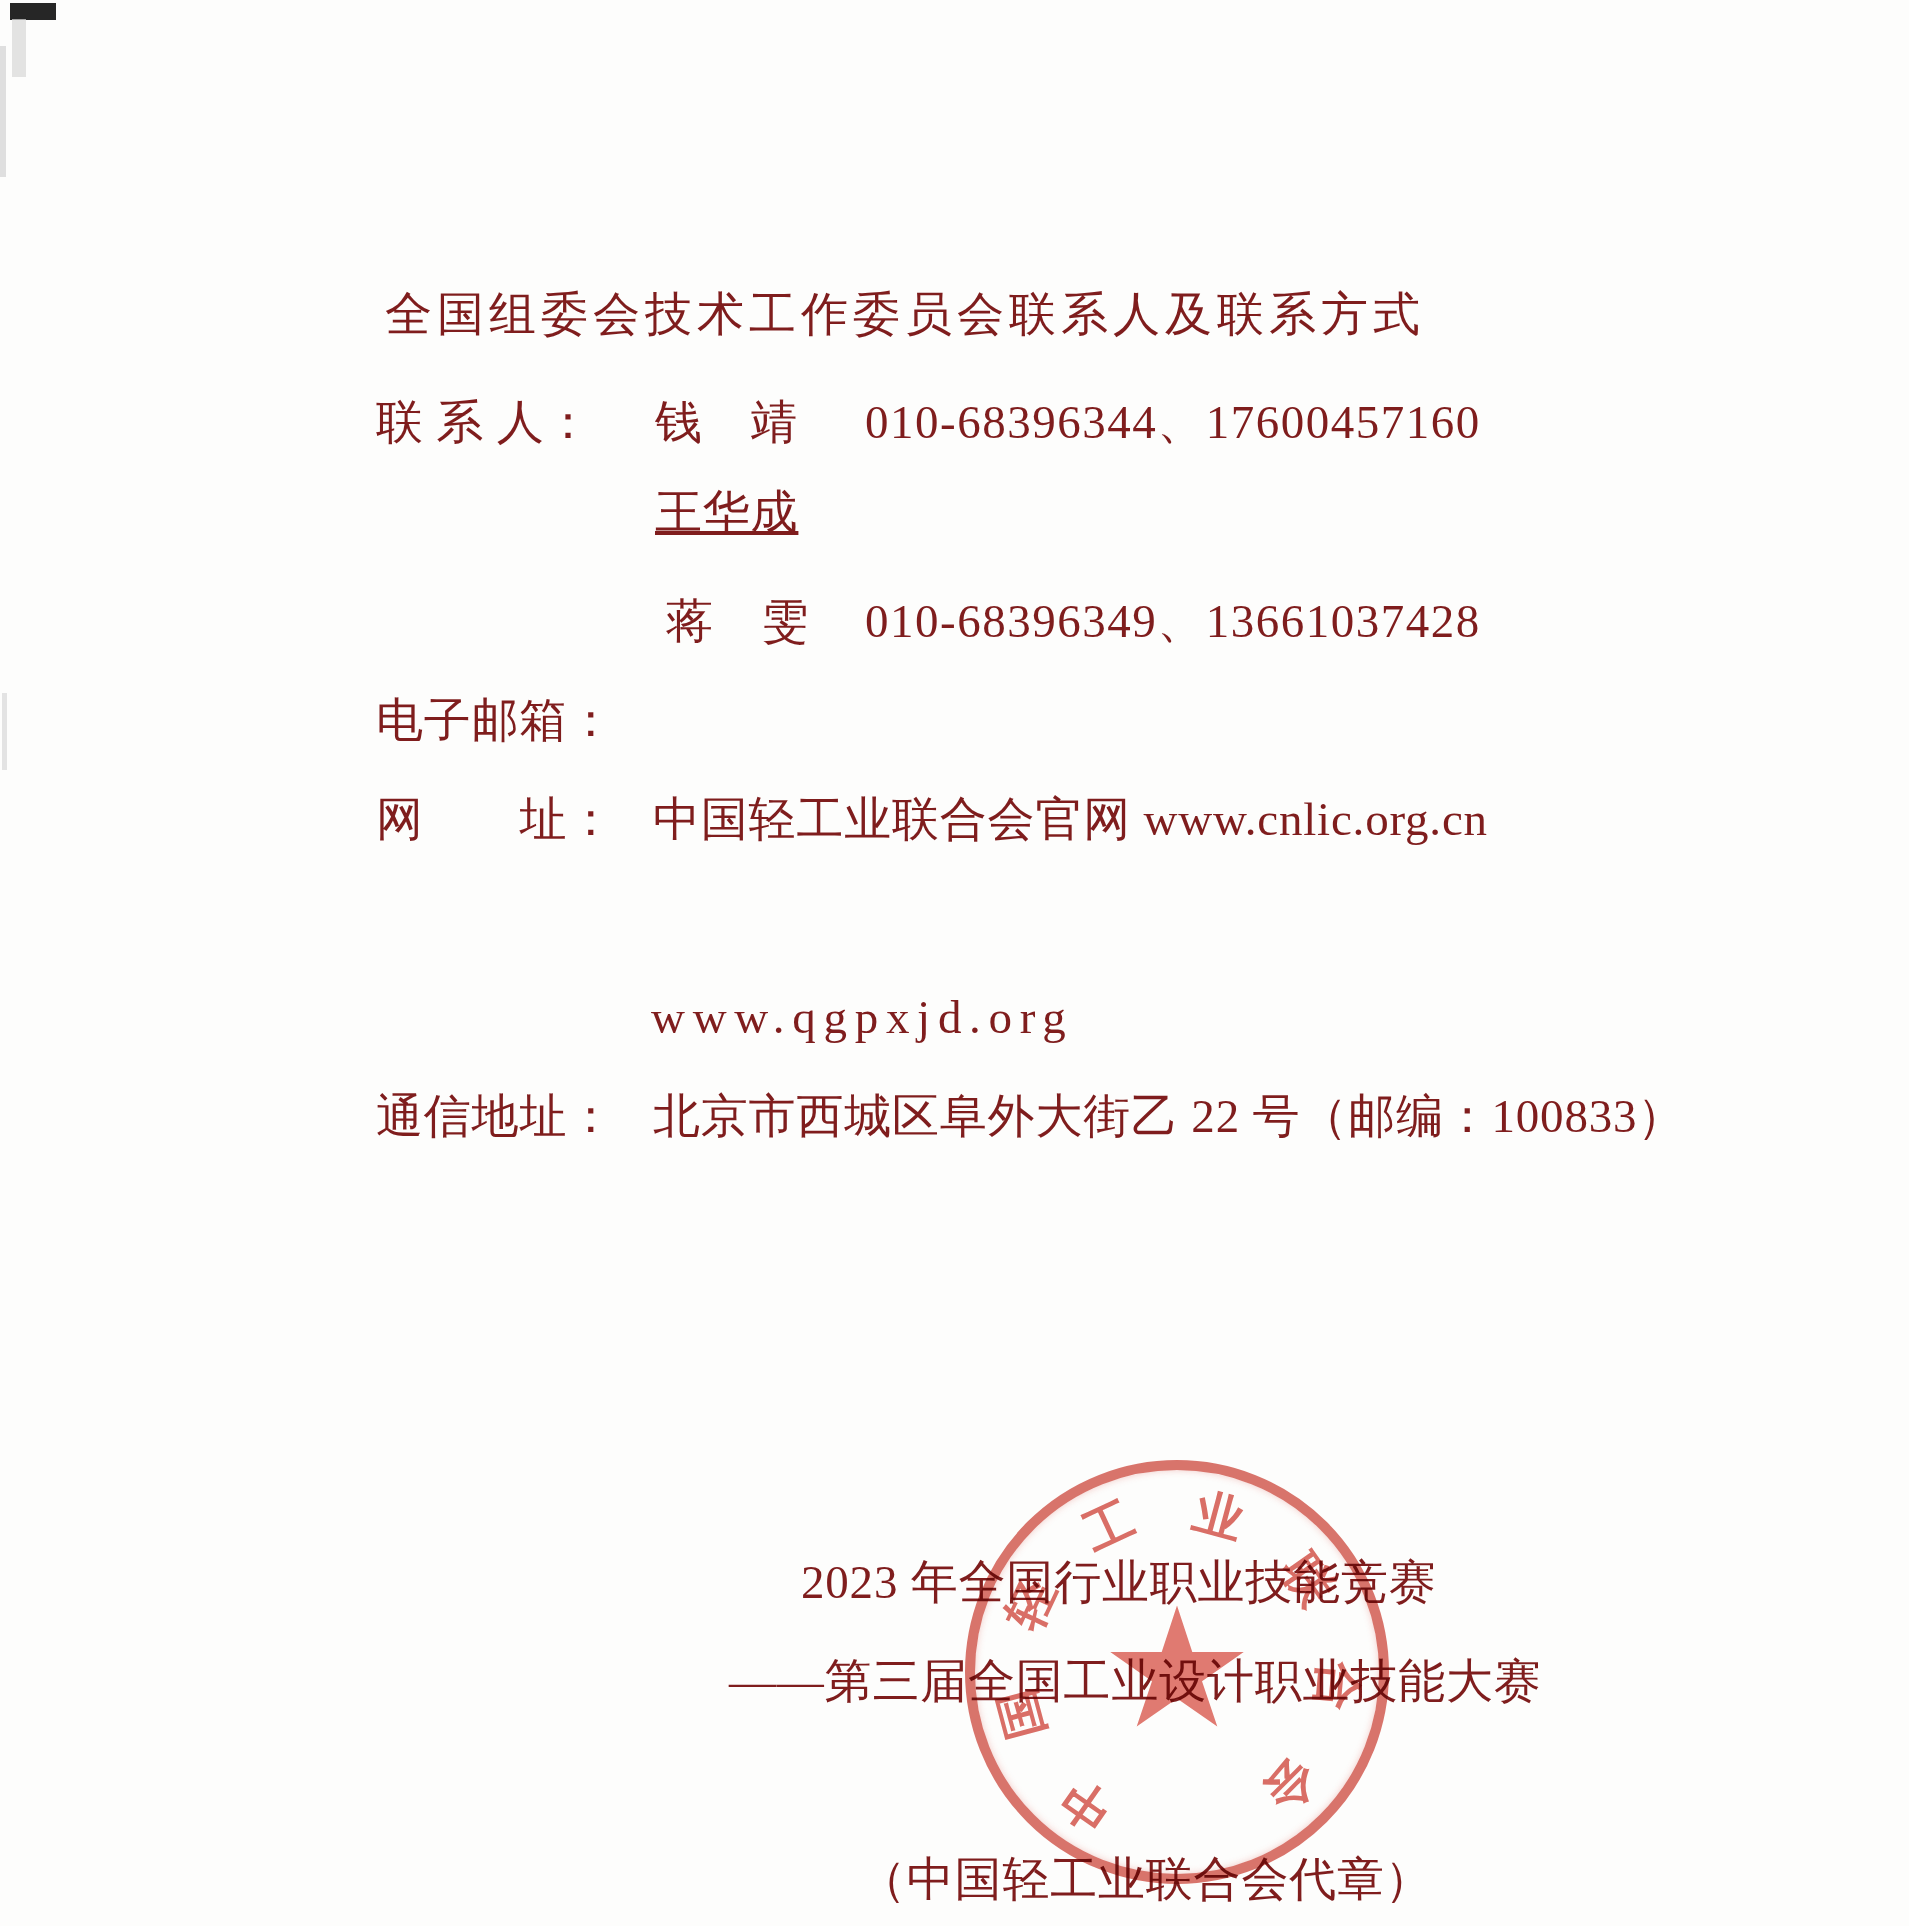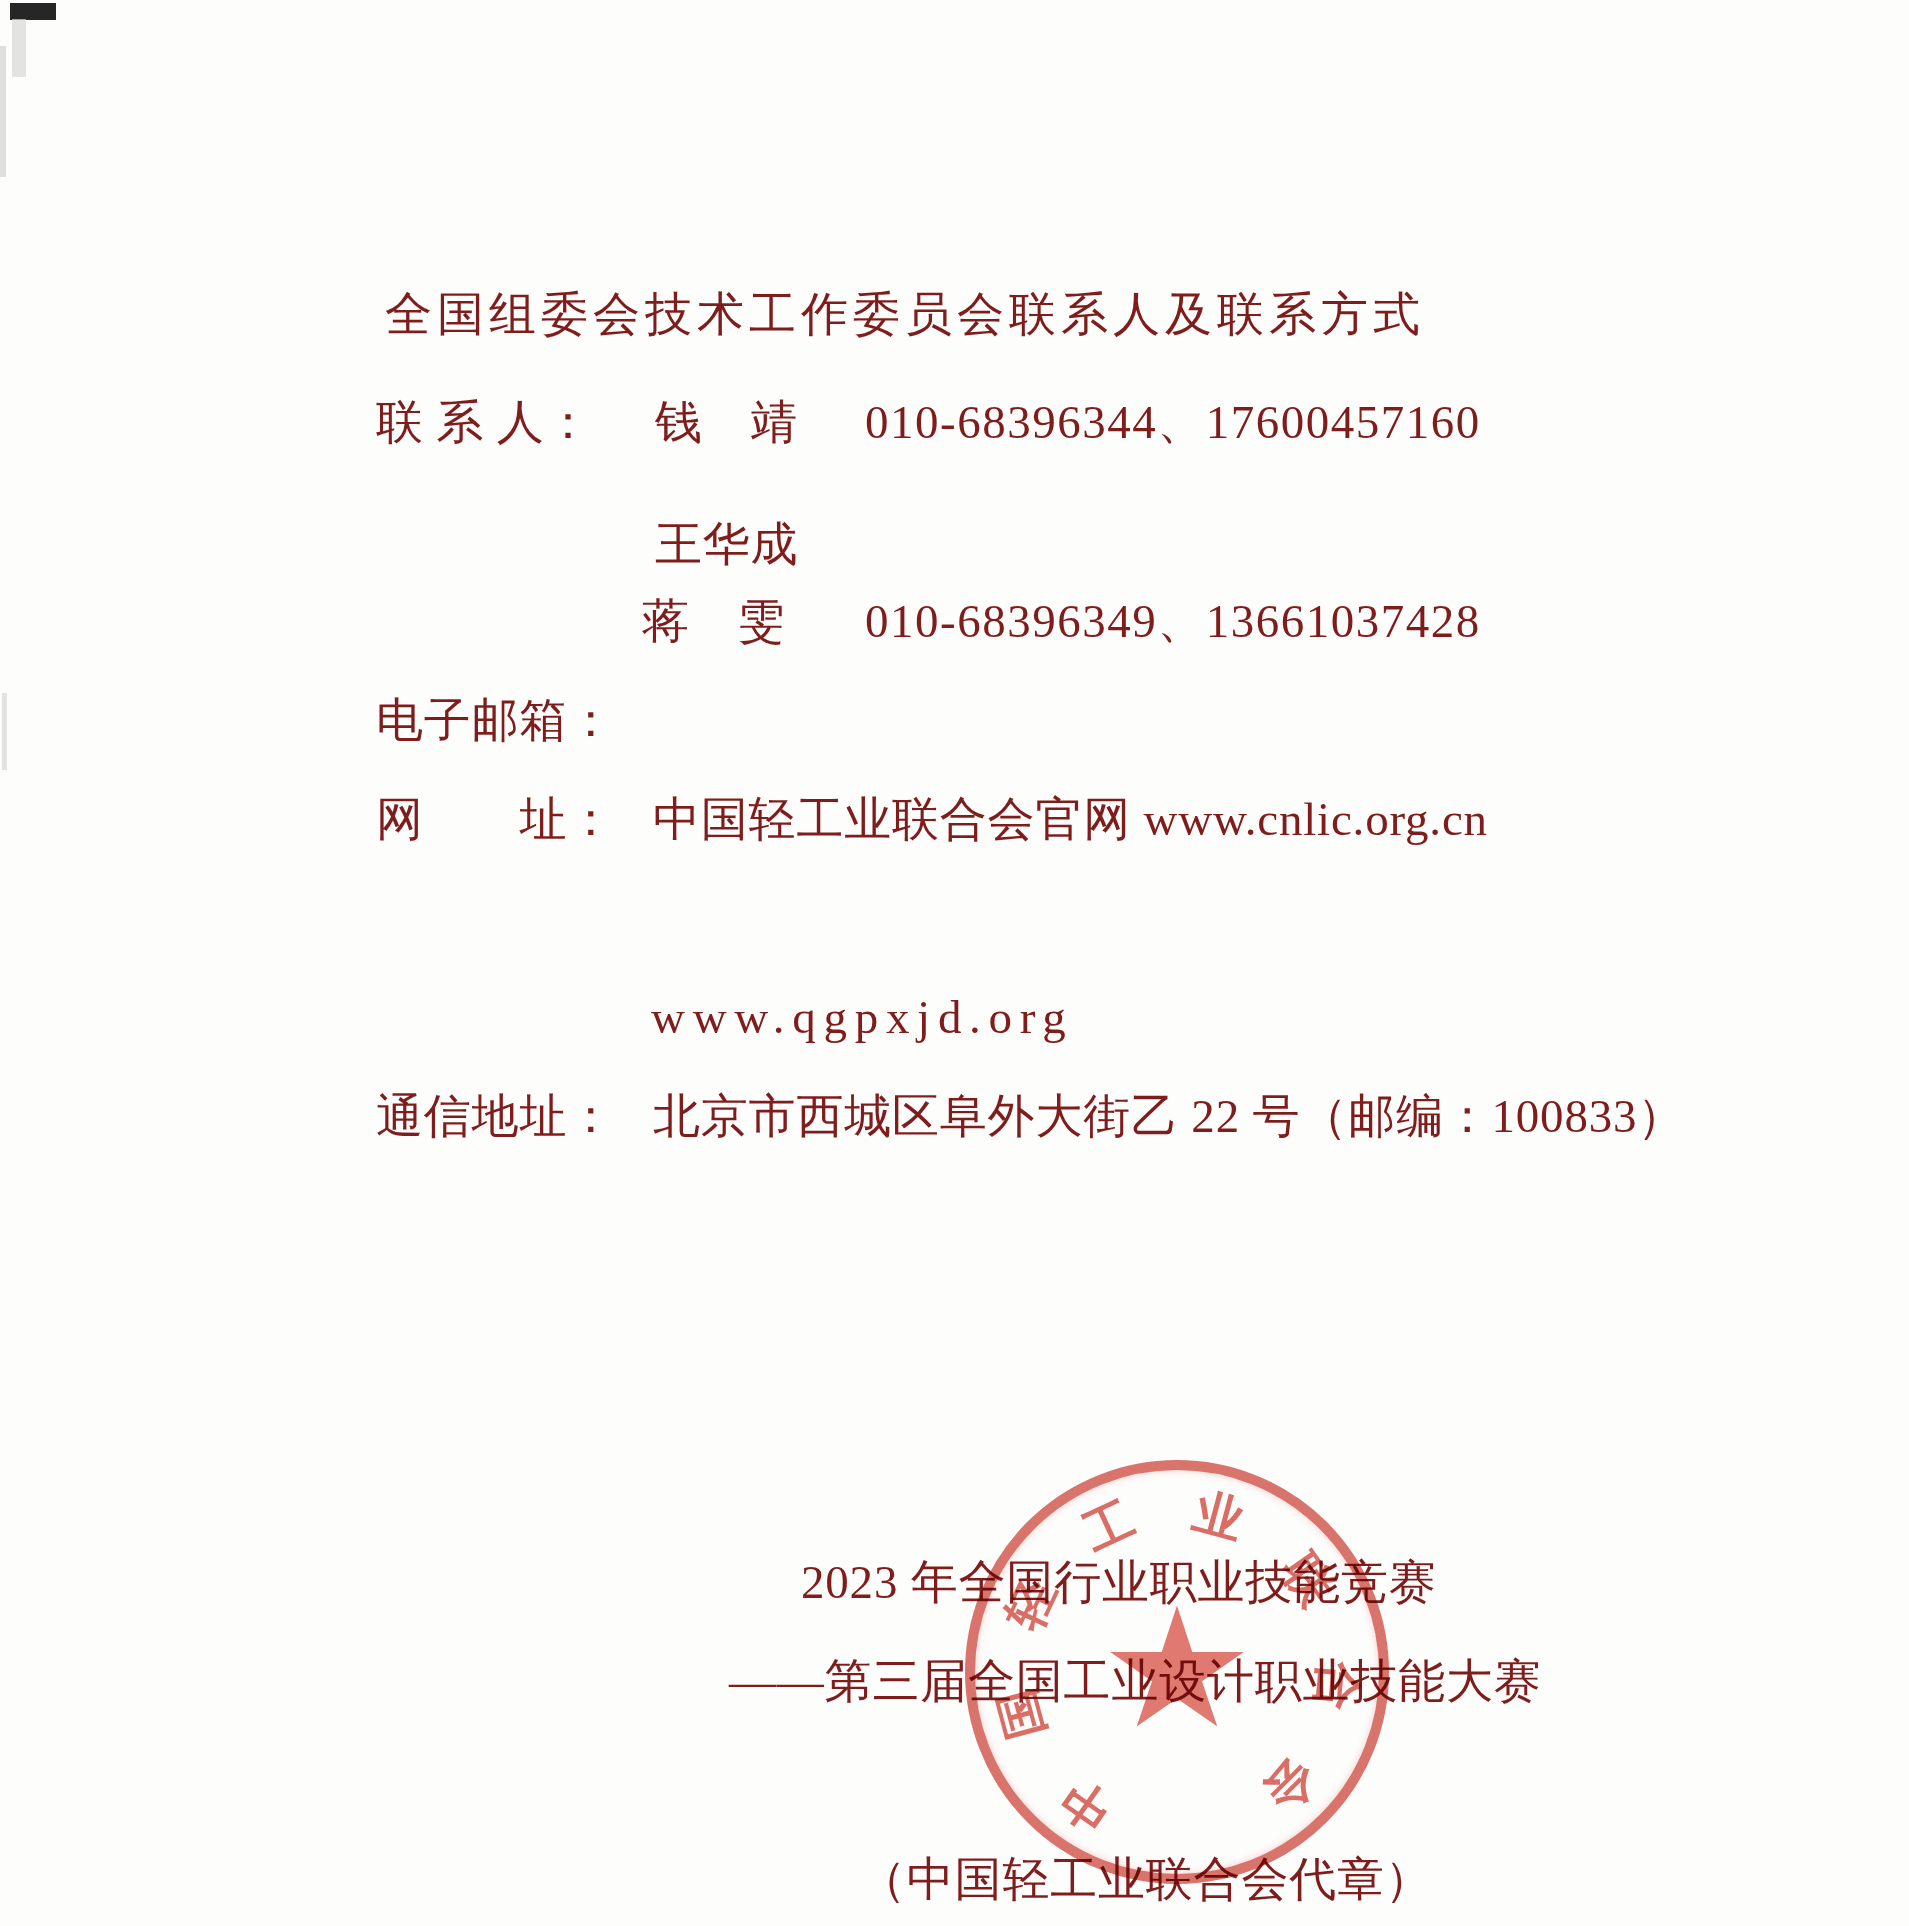--- a/index.html
+++ b/index.html
@@ -70,23 +70,23 @@
   <div class="artifact a-streak1"></div>
   <div class="artifact a-streak2"></div>
   <div class="artifact a-streak3"></div>
 
   <div class="t title" style="left:385px;top:291px;">全国组委会技术工作委员会联系人及联系方式</div>
 
   <div class="t" style="left:376px;top:399px;">联 系 人：</div>
   <div class="t" style="left:655px;top:399px;">钱　靖</div>
   <div class="t num" style="left:865px;top:399px;">010-68396344、17600457160</div>
 
-  <div class="t" style="left:655px;top:521px;">王华成</div>
+  <div class="t" style="left:655px;top:489px;text-decoration:underline;">王华成</div>
 
-  <div class="t" style="left:642px;top:598px;">蒋　雯</div>
+  <div class="t" style="left:666px;top:598px;">蒋　雯</div>
   <div class="t num" style="left:865px;top:598px;">010-68396349、13661037428</div>
 
   <div class="t" style="left:376px;top:697px;">电子邮箱：</div>
 
   <div class="t" style="left:376px;top:796px;">网　　址：</div>
   <div class="t" style="left:653px;top:796px;">中国轻工业联合会官网 www.cnlic.org.cn</div>
 
 
   <div class="t mono-spread" style="left:651px;top:994px;">www.qgpxjd.org</div>
 

